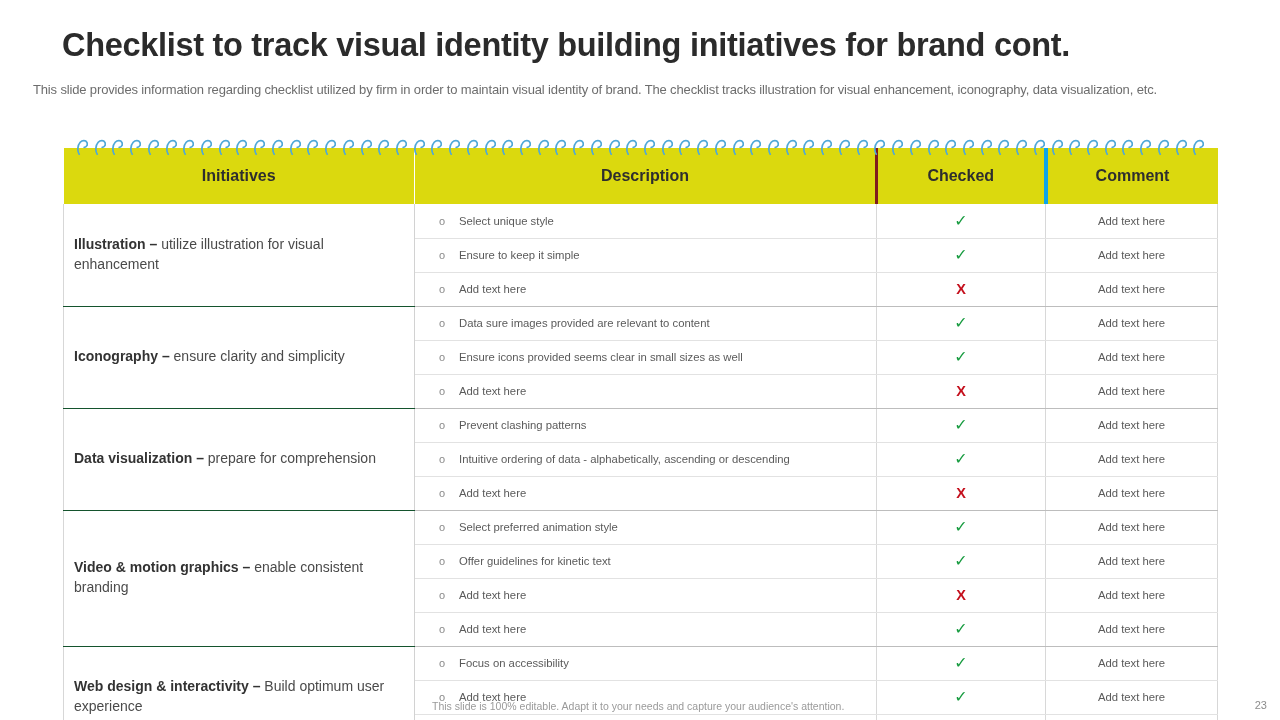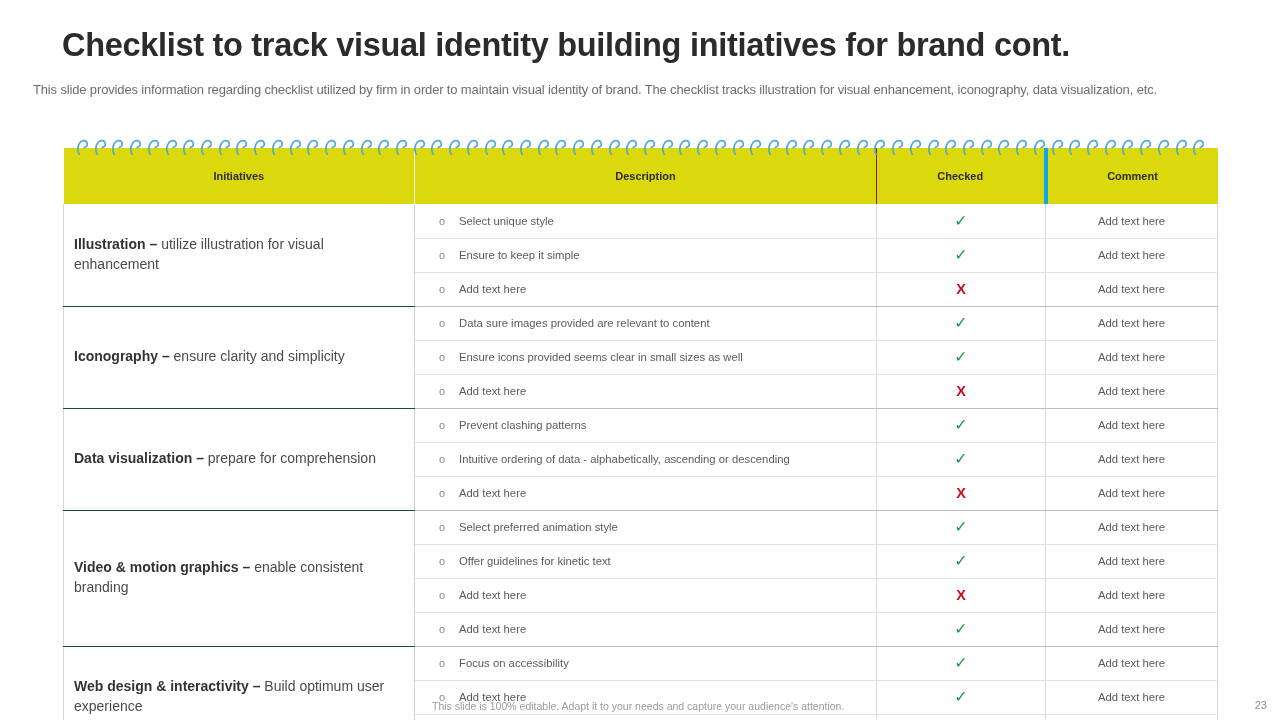--- a/index.html
+++ b/index.html
@@ -74,29 +74,29 @@
 
   
   col.c-init    { width: 351px; }
   col.c-desc    { width: 462px; }
   col.c-check   { width: 169px; }
   col.c-comment { width: 172px; }
 
   thead th {
     background: #dbd90e;
     height: 56px;
-    font-size: 11px;
+    font-size: 16px;
     font-weight: bold;
     color: #2e2e2e;
     text-align: center;
     vertical-align: middle;
     border: none;
   }
   thead th.th-init    { border-right: 1px solid #ffffff; }
-  thead th.th-desc    { border-right: 1px solid #7f1d1d; }
+  thead th.th-desc    { border-right: 3px solid #7f1d1d; }
   thead th.th-check   { border-right: 4px solid #0ea5e9; }
 
   tbody td {
     background: #ffffff;
     border-right: 1px solid #d8d8d8;
     border-bottom: 1px solid #e2e2e2;
     vertical-align: middle;
   }
   tbody td.last-col { border-right: none; }
 

